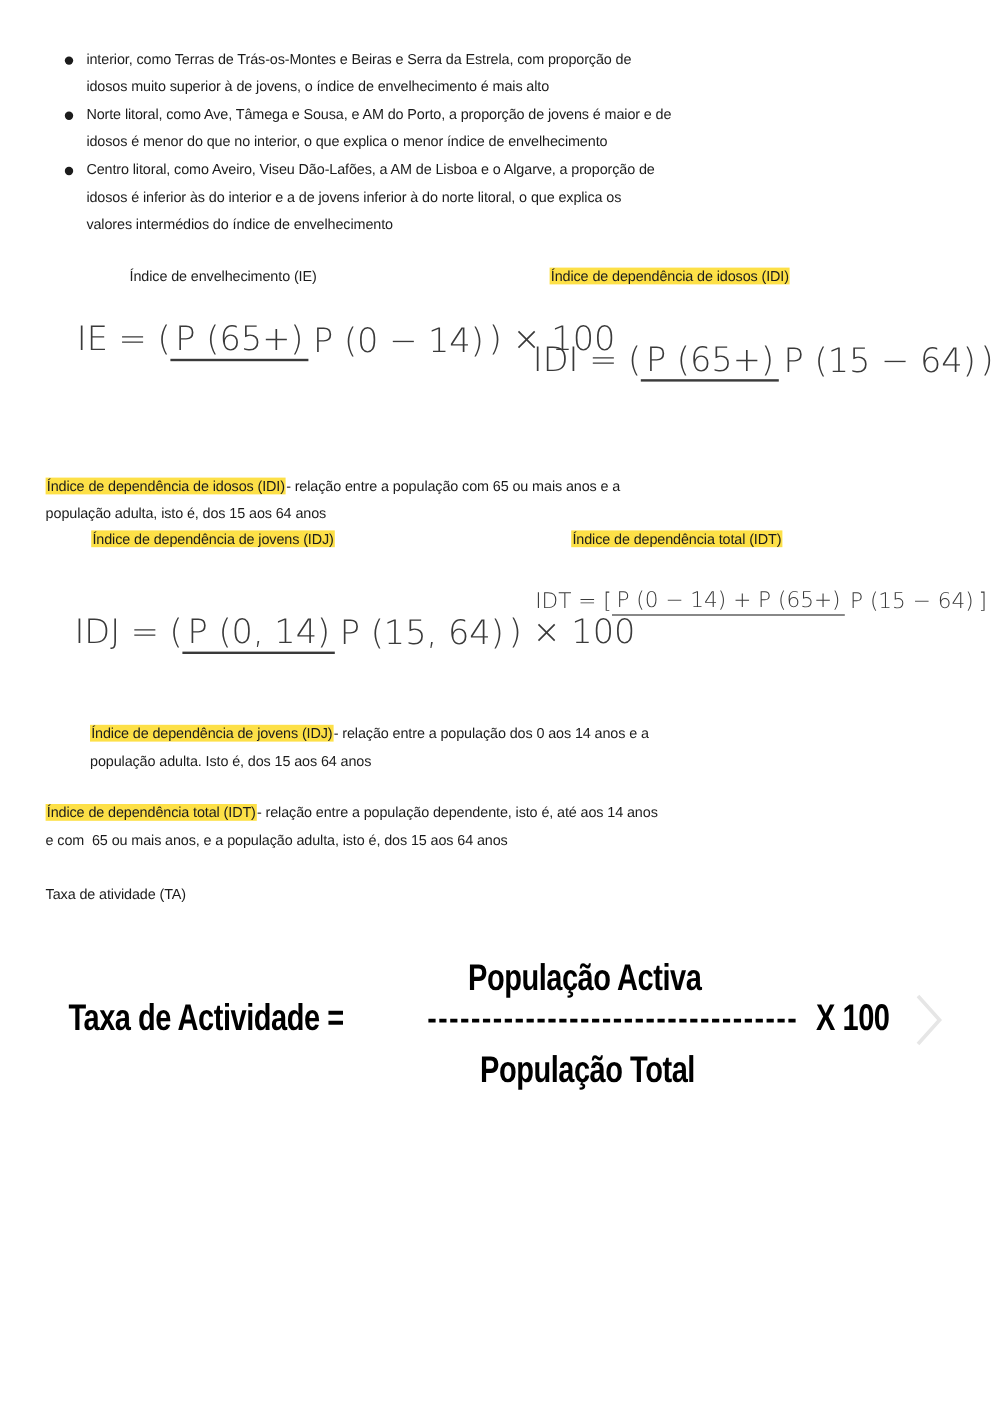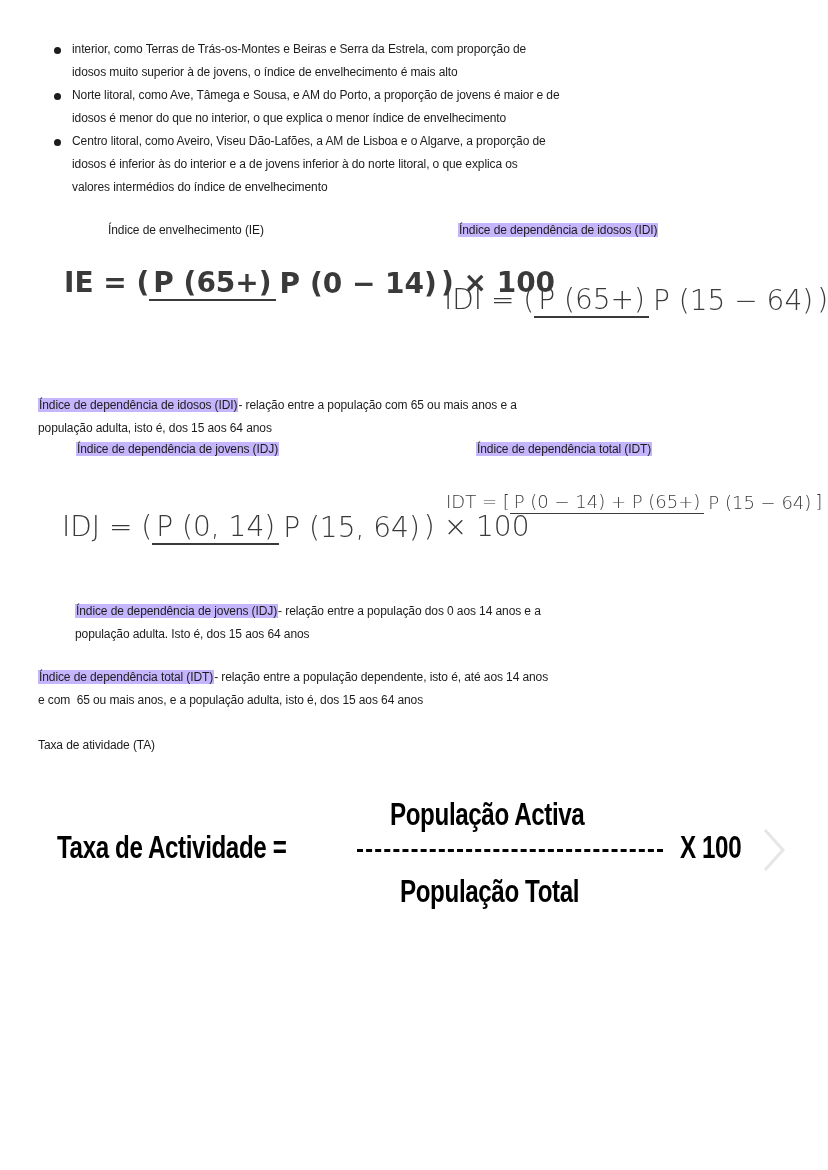--- a/index.html
+++ b/index.html
@@ -7,21 +7,21 @@
       width: 828px; height: 1170px; position: relative; overflow: hidden;
       font-family: "Liberation Sans", sans-serif; color: #1a1a1a;
     }
     .abs { position: absolute; }
     .body-text { font-size: 12px; line-height: 23px; color: #1c1c1c; letter-spacing: -0.1px; }
     ul.bullets { position: absolute; left: 38px; top: 38px; width: 760px; margin: 0; padding: 0; list-style: none; }
     ul.bullets li { position: relative; padding-left: 34px; }
     ul.bullets li .dot {
       position: absolute; left: 16px; top: 9px; width: 7px; height: 7px; border-radius: 50%; background: #1c1c1c;
     }
-    .hl { background: #c4b5fd; padding: 0 1px; }
+    .hl { background: #fde047; padding: 0 1px; }
     .formula { font-family: "DejaVu Sans", sans-serif; color: #3a3a3a; font-weight: 300; }
     .frac { display: inline-flex; flex-direction: row; align-items: center; vertical-align: middle; }
     .frac .num { padding: 0 4px; border-bottom: 2px solid #3a3a3a; line-height: 1.15; }
     .frac .den { padding: 0 4px; line-height: 1.15; }
     .big { font-size: 28px; }
     .small { font-size: 18px; }
     .bold-f {
       font-family: "Liberation Sans", sans-serif; font-weight: 700; color: #000;
       transform: scaleX(0.78); transform-origin: left center; letter-spacing: -0.5px;
     }
@@ -45,21 +45,21 @@
     <span class="dot"></span>
     <div>Centro litoral, como Aveiro, Viseu Dão-Lafões, a AM de Lisboa e o Algarve, a proporção de</div>
     <div>idosos é inferior às do interior e a de jovens inferior à do norte litoral, o que explica os</div>
     <div>valores intermédios do índice de envelhecimento</div>
   </li>
 </ul>
 
 <div class="abs body-text" style="left:108px; top:219px;">Índice de envelhecimento (IE)</div>
 <div class="abs body-text" style="left:458px; top:219px;"><span class="hl">Índice de dependência de idosos (IDI)</span></div>
 
-<div class="abs formula big" style="left:64px; top:266px; white-space:nowrap;font-weight:bold;">
+<div class="abs formula big" style="left:64px; top:266px; white-space:nowrap;">
   <span>IE = (</span><span class="frac">
       <span class="num">P (65+)</span>
       <span class="den">P (0 − 14)</span>
     </span><span>) × 100</span>
 </div>
 
 <div class="abs formula big" style="left:444px; top:283px; white-space:nowrap;">
   <span>IDI = (</span><span class="frac">
       <span class="num">P (65+)</span>
       <span class="den">P (15 − 64)</span>

